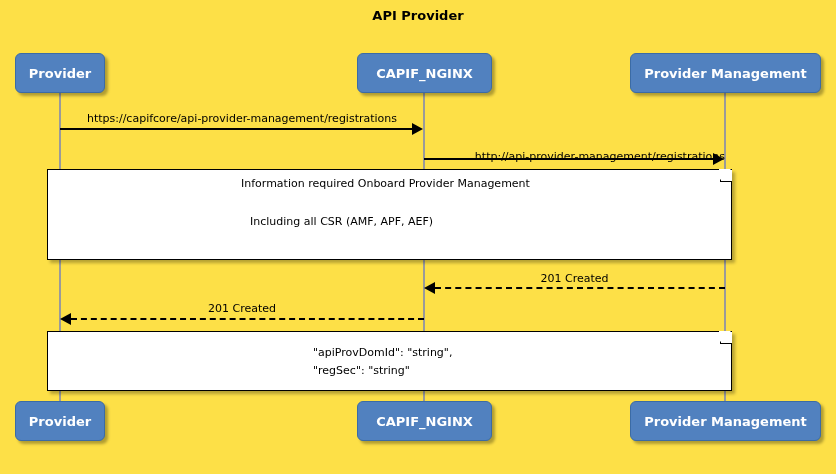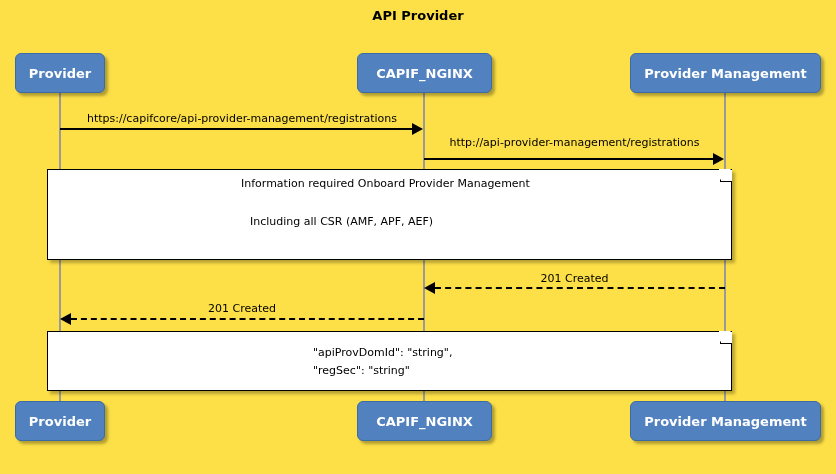--- a/index.html
+++ b/index.html
@@ -153,21 +153,21 @@
   <div class="lifeline" style="left:724px;"></div>
 
   <div class="participant" style="left:15px; top:53px; width:90px;">Provider</div>
   <div class="participant" style="left:357px; top:53px; width:135px;">CAPIF_NGINX</div>
   <div class="participant" style="left:630px; top:53px; width:191px;">Provider Management</div>
 
   <div class="msg-label" style="left:60px; top:112px; width:364px;">https://capifcore/api-provider-management/registrations</div>
   <div class="msg-line" style="left:60px; top:128px; width:353px;"></div>
   <div class="arrowhead right" style="left:412px; top:123px;"></div>
 
-  <div class="msg-label" style="left:424px; top:136px; width:301px;">http://api-provider-management/registrations</div>
+  <div class="msg-label" style="left:424px; top:150px; width:301px;text-align:right;">http://api-provider-management/registrations</div>
   <div class="msg-line" style="left:424px; top:158px; width:290px;"></div>
   <div class="arrowhead right" style="left:713px; top:153px;"></div>
 
   <div class="note" style="left:47px; top:169px; width:685px; height:91px;">
     <span class="note-fold"></span>
     <div class="note-text" style="left:193px; top:6px;">Information required Onboard Provider Management</div>
     <div class="note-text" style="left:202px; top:44px;">Including all CSR (AMF, APF, AEF)</div>
   </div>
 
   <div class="msg-label" style="left:424px; top:272px; width:301px;">201 Created</div>

